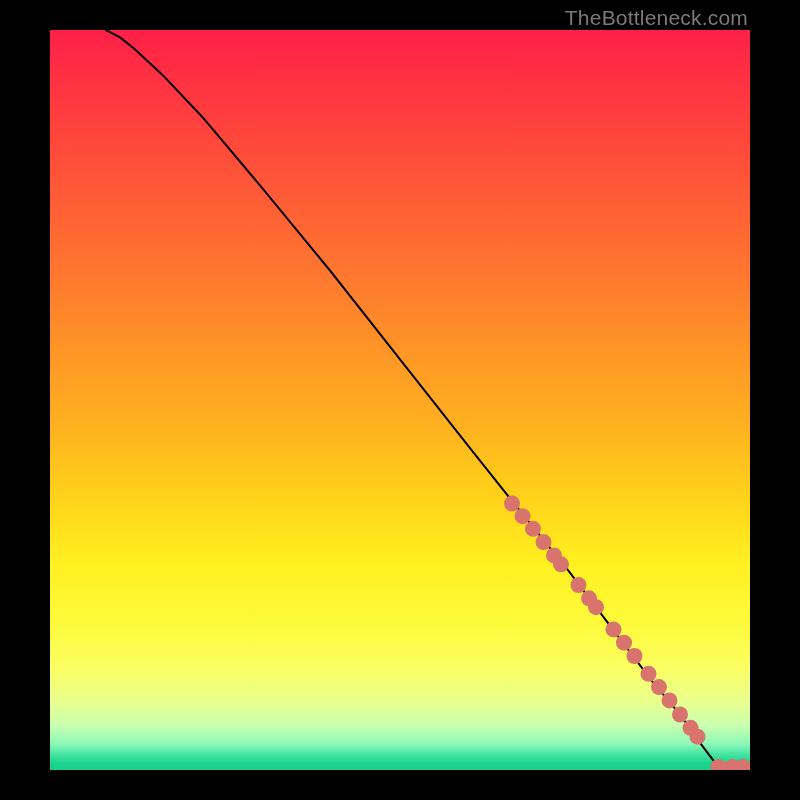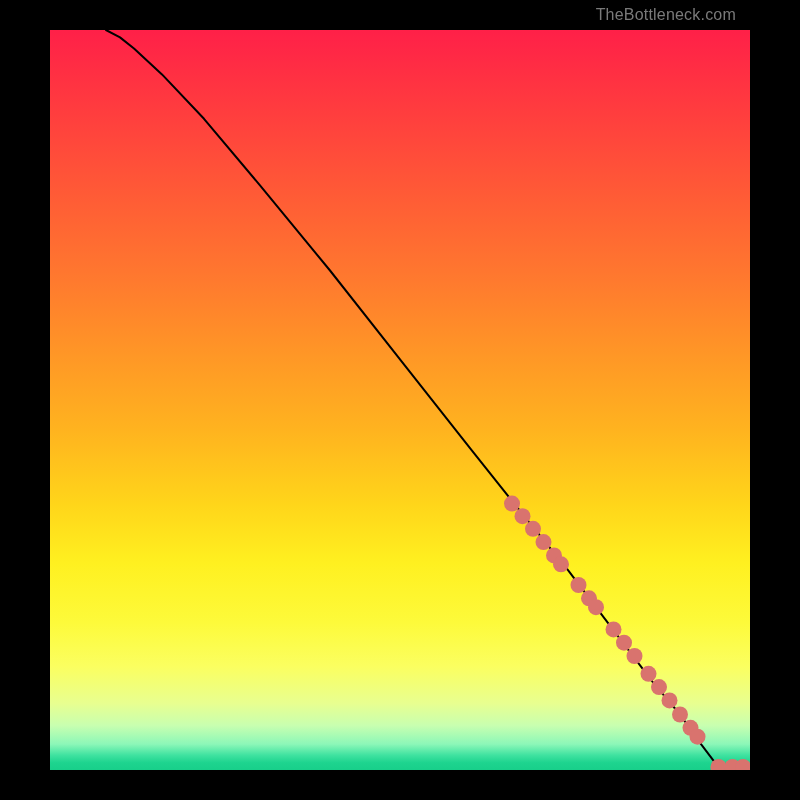--- a/index.html
+++ b/index.html
@@ -44,23 +44,23 @@
       #c8ffb0 94%,
       #8cf7b8 96.5%,
       #3fe2a0 98%,
       #1ed48f 99%,
       #18cf8a 100%
     );
   }
   .watermark {
     position: absolute;
     top: 6px;
-    right: 64px;
+    right: 52px;
     color: #7a7a7a;
-    font-size: 16px;
+    font-size: 21px;
     font-weight: 500;
     letter-spacing: 0.2px;
     user-select: none;
     text-align: right;
   }
   svg.overlay {
     position: absolute;
     inset: 0;
     width: 100%;
     height: 100%;

